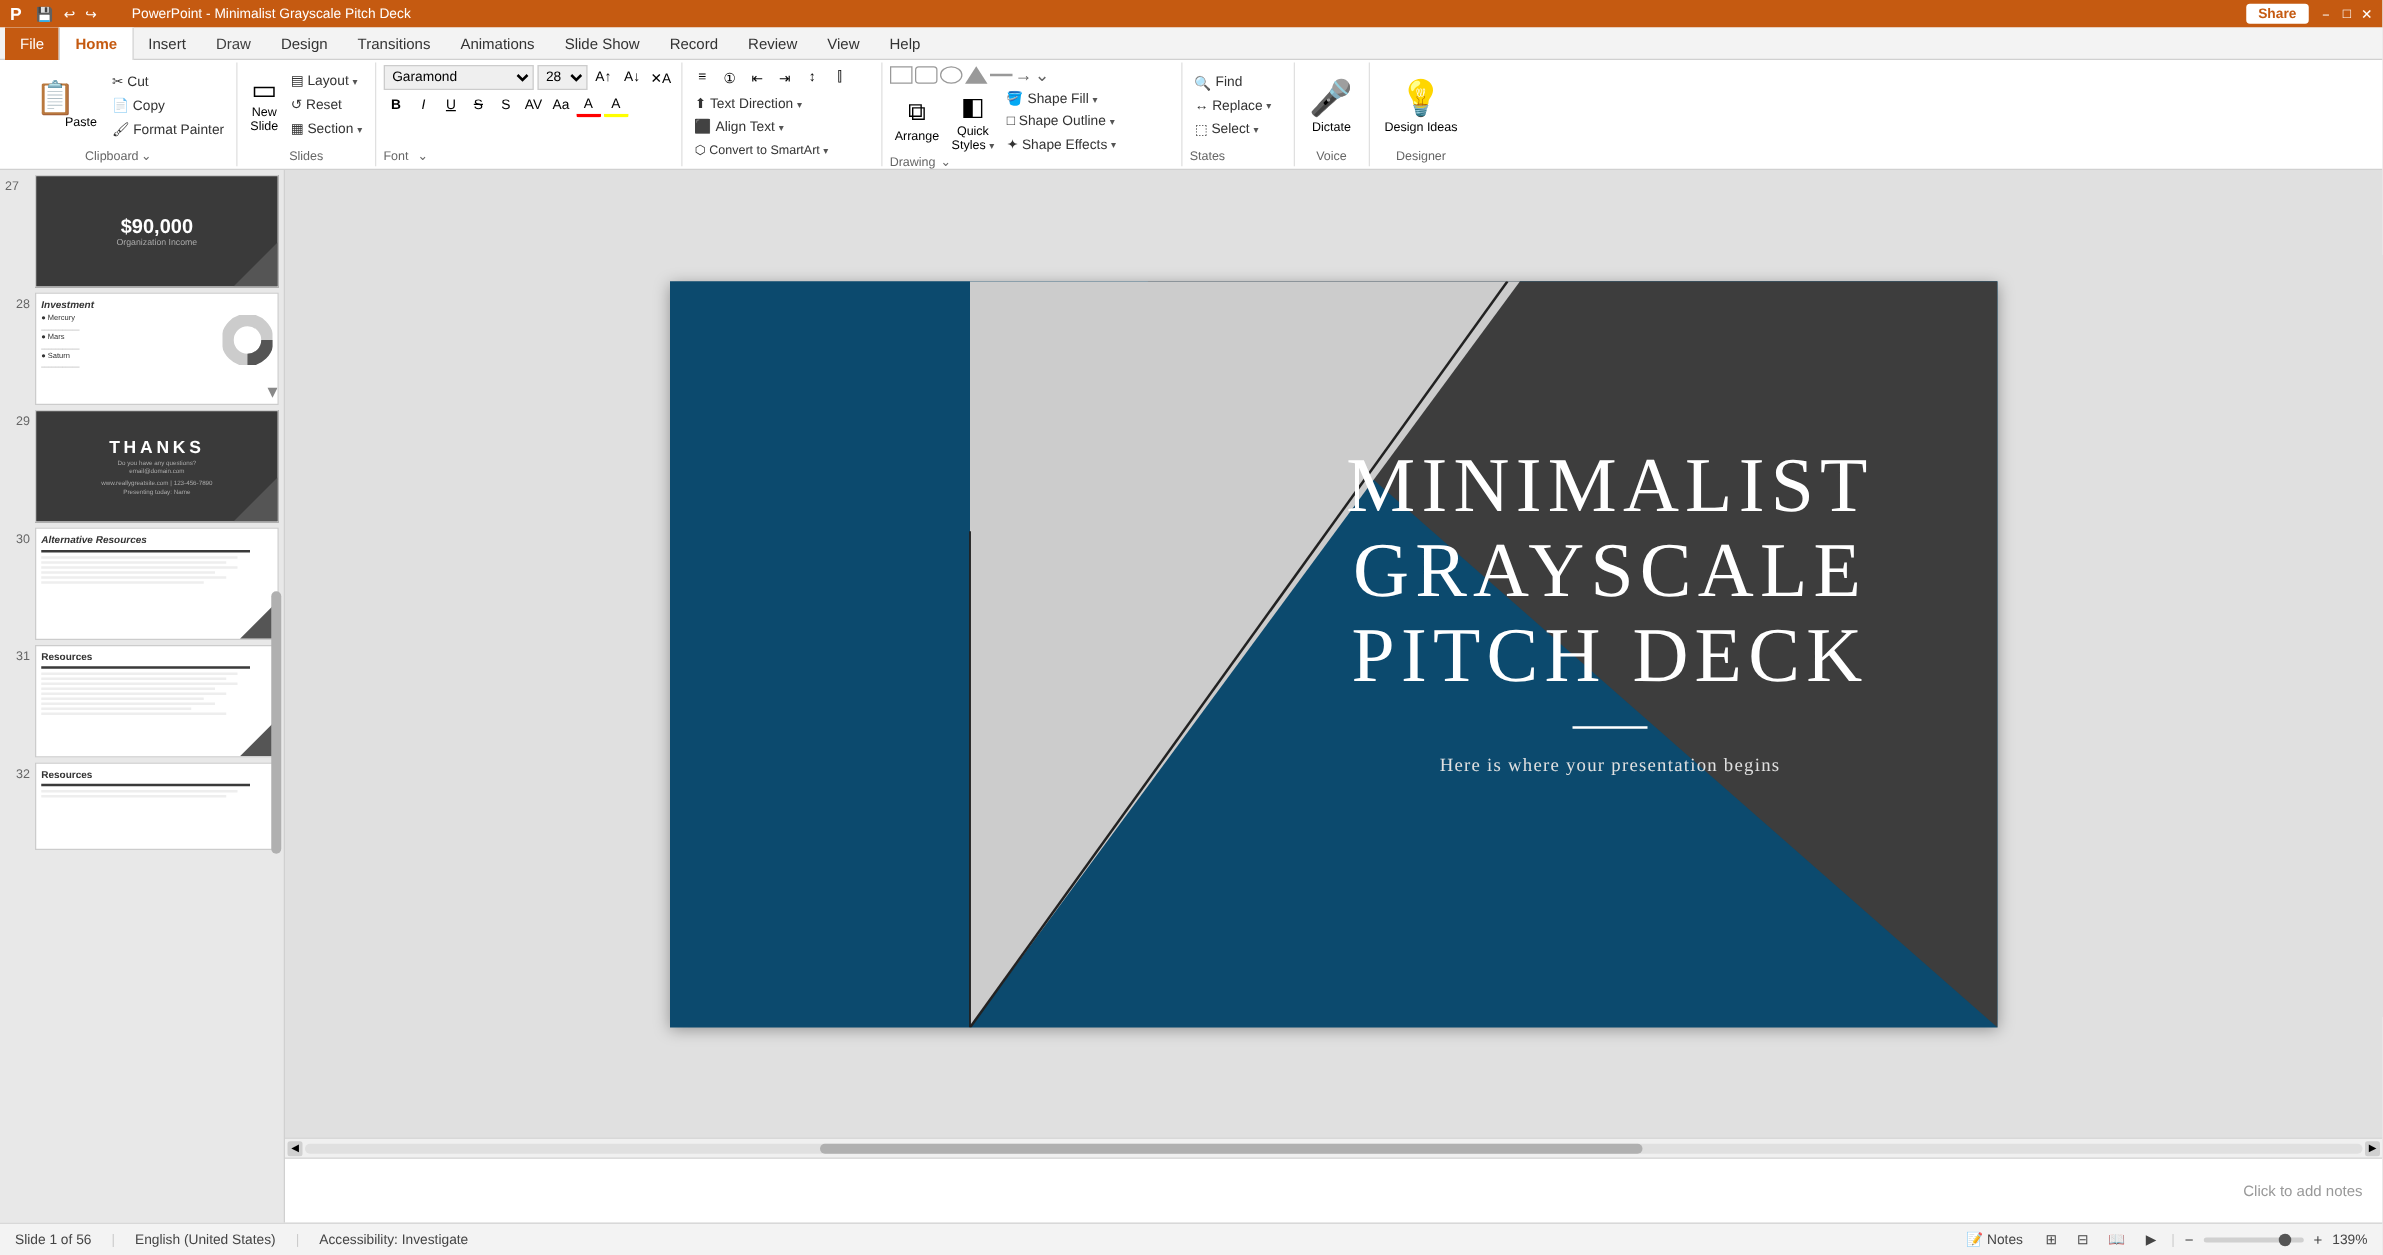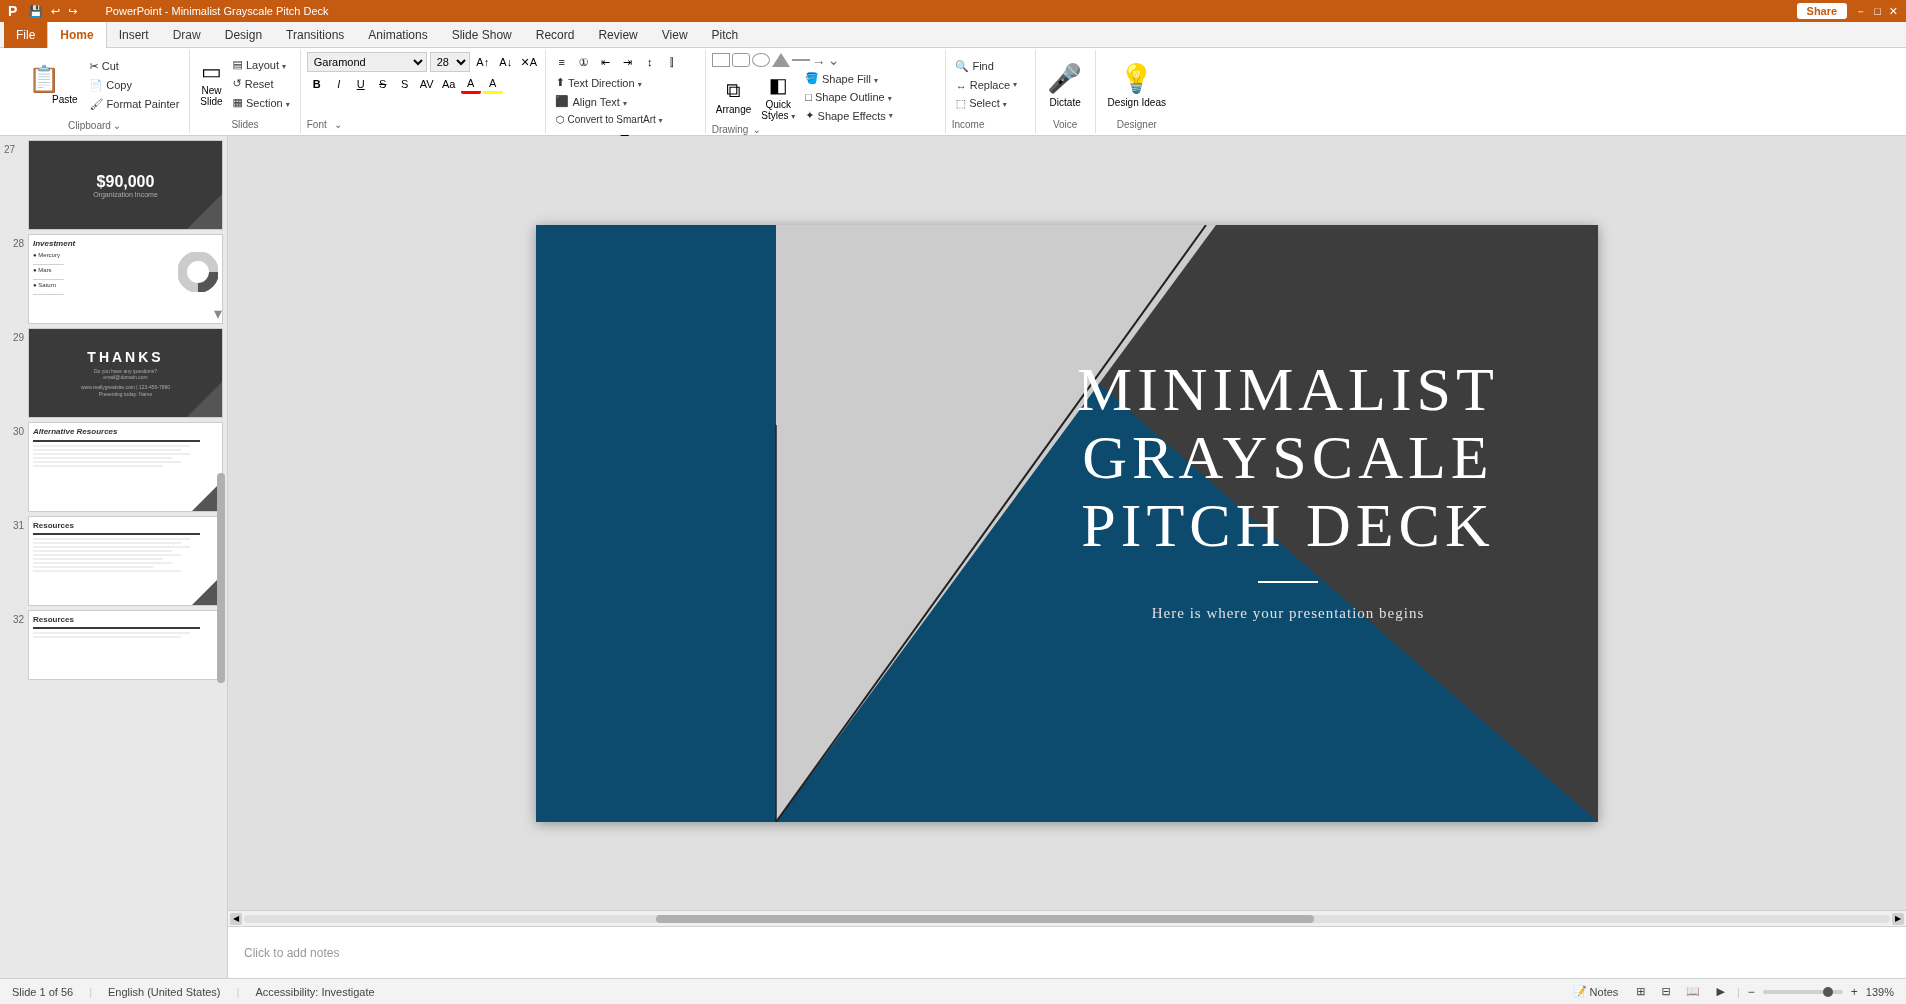--- a/index.html
+++ b/index.html
@@ -93,21 +93,21 @@
   <div style="padding:4px 12px; font-size:12px; color:#c55a11; background:#fff; height:26px; display:flex; align-items:center; cursor:pointer; font-weight:600; border-left:1px solid #d0d0d0; border-right:1px solid #d0d0d0;">Home</div>
   <div style="padding:4px 12px; font-size:12px; color:#333; height:26px; display:flex; align-items:center; cursor:pointer;">Insert</div>
   <div style="padding:4px 12px; font-size:12px; color:#404040; height:26px; display:flex; align-items:center; cursor:pointer;">Draw</div>
   <div style="padding:4px 12px; font-size:12px; color:#333; height:26px; display:flex; align-items:center; cursor:pointer;">Design</div>
   <div style="padding:4px 12px; font-size:12px; color:#333; height:26px; display:flex; align-items:center; cursor:pointer;">Transitions</div>
   <div style="padding:4px 12px; font-size:12px; color:#333; height:26px; display:flex; align-items:center; cursor:pointer;">Animations</div>
   <div style="padding:4px 12px; font-size:12px; color:#333; height:26px; display:flex; align-items:center; cursor:pointer;">Slide Show</div>
   <div style="padding:4px 12px; font-size:12px; color:#333; height:26px; display:flex; align-items:center; cursor:pointer;">Record</div>
   <div style="padding:4px 12px; font-size:12px; color:#333; height:26px; display:flex; align-items:center; cursor:pointer;">Review</div>
   <div style="padding:4px 12px; font-size:12px; color:#333; height:26px; display:flex; align-items:center; cursor:pointer;">View</div>
-  <div style="padding:4px 12px; font-size:12px; color:#333; height:26px; display:flex; align-items:center; cursor:pointer;">Pitch</div>
+  <div style="padding:4px 12px; font-size:12px; color:#333; height:26px; display:flex; align-items:center; cursor:pointer;">Help</div>
 </div>
 
 <div style="background:#fff; height:88px; display:flex; border-bottom:1px solid #d0d0d0; padding:2px 0;">
 
   <div style="display:flex; flex-direction:column; padding:2px 6px; border-right:1px solid #e0e0e0; align-items:center;">
     <div style="display:flex; gap:2px; flex:1; align-items:center;">
       <div style="display:flex; flex-direction:column; align-items:center; padding:2px 6px; cursor:pointer; min-width:42px; gap:2px;">
         <div style="font-size:26px; line-height:1;">📋</div>
         <div style="font-size:10px;margin-left:40px;">Paste</div>
       </div>
@@ -278,21 +278,21 @@
         <span>↔</span>
         <span>Replace</span>
         <span class="dropdown-arrow">▾</span>
       </div>
       <div class="ribbon-btn-small">
         <span>⬚</span>
         <span>Select <span class="dropdown-arrow">▾</span></span>
       </div>
     </div>
     <div style="margin-top:auto;">
-      <span style="font-size:10px; color:#666;">Income</span>
+      <span style="font-size:10px; color:#666;">States</span>
     </div>
   </div>
 
   <div style="display:flex; flex-direction:column; padding:2px 8px; border-right:1px solid #e0e0e0; align-items:center;">
     <div style="display:flex; flex-direction:column; align-items:center; padding:2px 4px; cursor:pointer; gap:2px; flex:1; justify-content:center;">
       <div style="font-size:28px;">🎤</div>
       <div style="font-size:10px;">Dictate</div>
     </div>
     <div style="margin-top:auto;">
       <span style="font-size:10px; color:#666;">Voice</span>
@@ -440,21 +440,21 @@
     </div>
 
     <div style="height:16px; background:#f0f0f0; border-top:1px solid #d0d0d0; display:flex; align-items:center; padding:0 2px; gap:2px;">
       <div class="scroll-arrow">◀</div>
       <div style="flex:1; height:8px; background:#e0e0e0; border-radius:4px; position:relative;">
         <div style="position:absolute; left:25%; width:40%; height:8px; background:#b0b0b0; border-radius:4px;"></div>
       </div>
       <div class="scroll-arrow">▶</div>
     </div>
 
-    <div style="height:52px; background:white; border-top:1px solid #d0d0d0; display:flex; align-items:center; padding:0 16px;">
+    <div style="height:52px; background:white; border-top:1px solid #d0d0d0; display:flex; align-items:center; padding:0 16px;justify-content:flex-end;">
       <span style="color:#999; font-size:12px; cursor:text;">Click to add notes</span>
     </div>
 
   </div>
 </div>
 
 <div style="height:26px; background:#f3f3f3; border-top:1px solid #d0d0d0; display:flex; align-items:center; justify-content:space-between; padding:0 12px; font-size:11px; color:#444;">
   <div style="display:flex; gap:16px; align-items:center;">
     <span>Slide 1 of 56</span>
     <span style="color:#ccc;">|</span>

